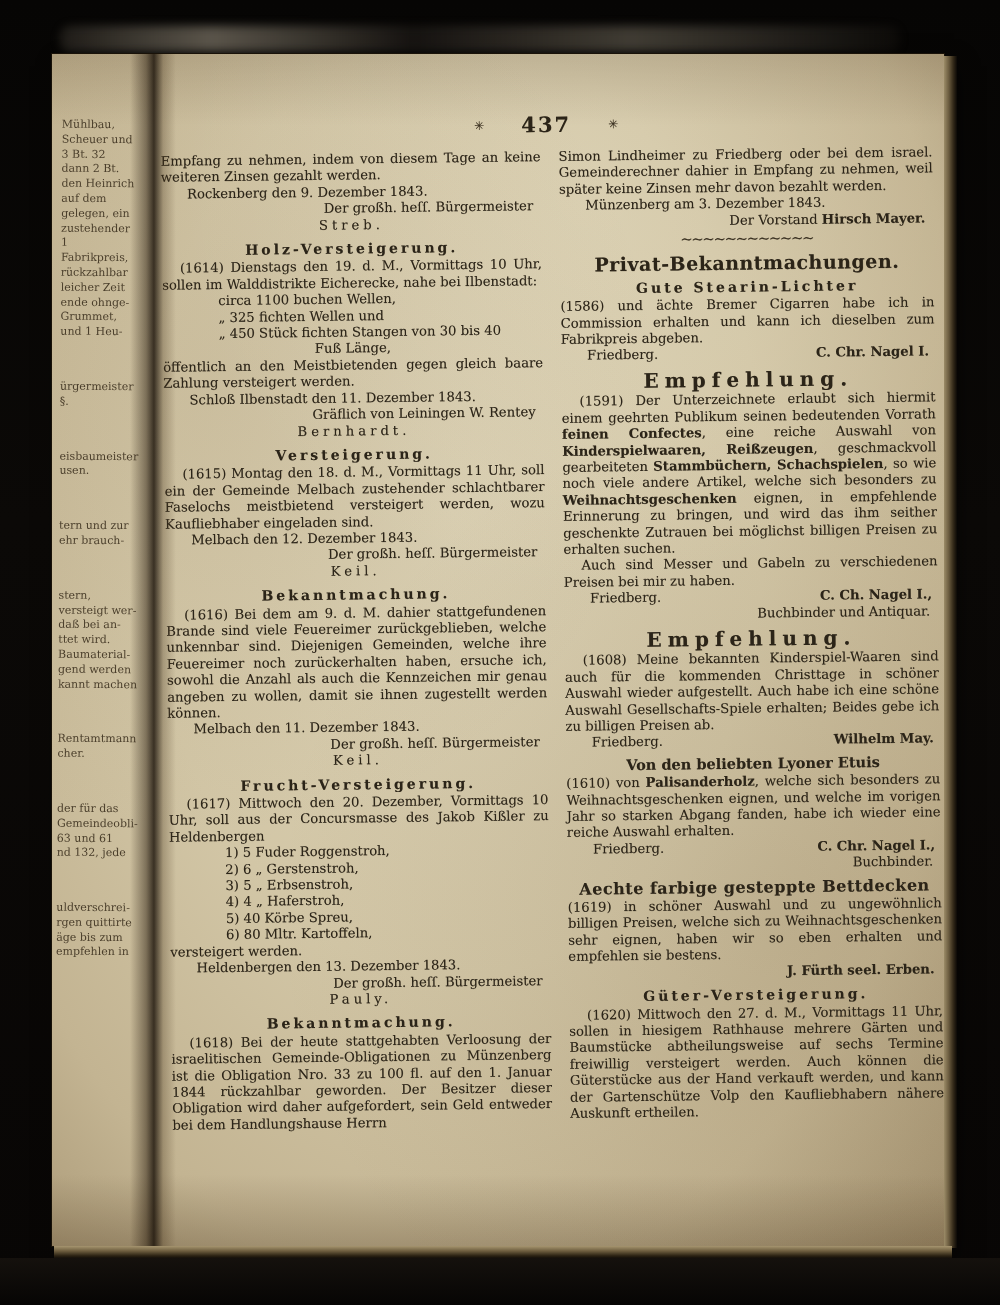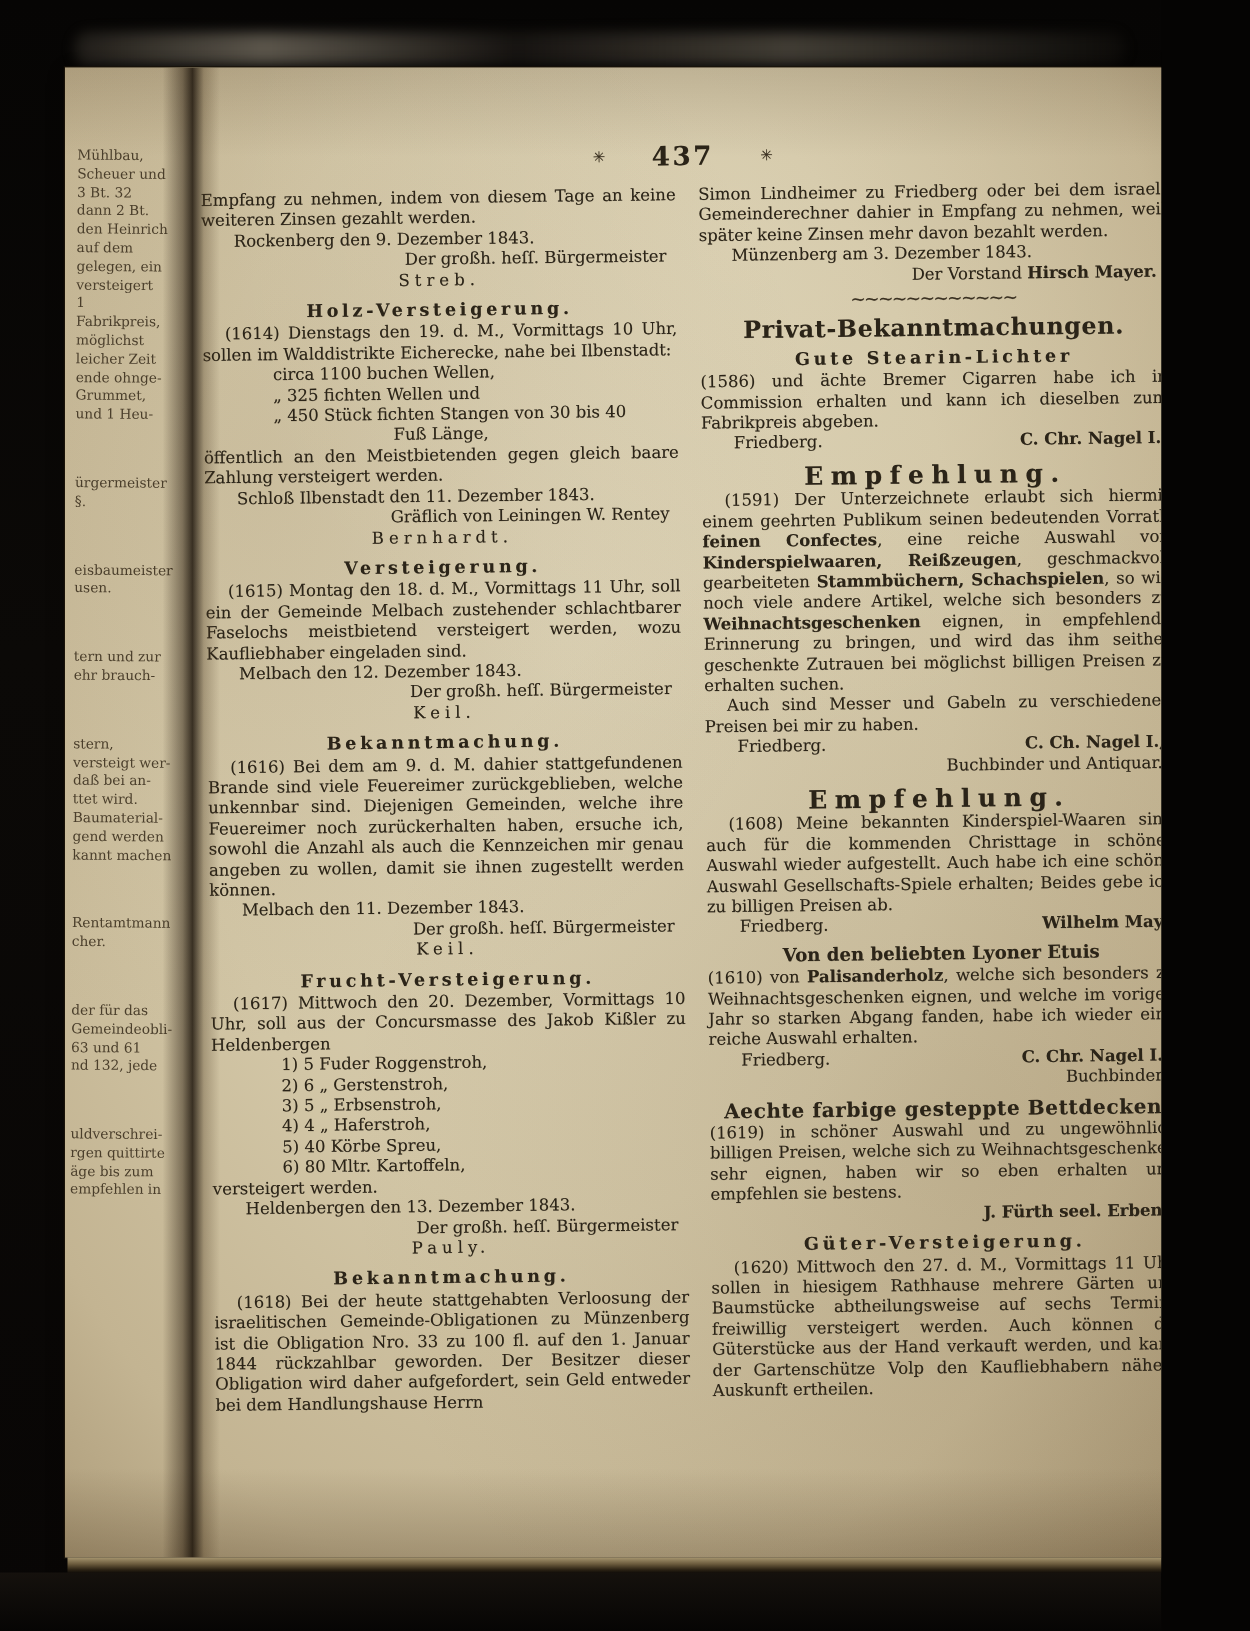--- a/index.html
+++ b/index.html
@@ -1,16 +1,16 @@
 <!DOCTYPE html>
 <html><head>
 <meta charset="utf-8">
 <style>
   html,body{margin:0;padding:0;background:#050403;}
-  .photo{position:relative;width:929px;height:1305px;overflow:hidden;
+  .photo{position:relative;width:1000px;height:1305px;overflow:hidden;
          background:linear-gradient(#060504,#0b0907 40%,#080605);
          font-family:"DejaVu Serif","Liberation Serif",serif;}
   .top-blur{position:absolute;left:60px;top:26px;width:840px;height:26px;border-radius:10px;
          background:linear-gradient(90deg,rgba(120,110,95,.22),rgba(175,165,145,.5) 18%,
            rgba(90,80,70,.2) 42%,rgba(160,150,130,.38) 68%,rgba(60,55,45,.12));
          filter:blur(5px);}
   .page{position:absolute;left:52px;top:54px;width:892px;height:1192px;overflow:hidden;
         background:radial-gradient(ellipse at 45% 38%,#dbd1b4 0%,#d2c6a6 45%,#c3b492 75%,#a3916f 100%);
         box-shadow:0 0 0 1px #191208, 10px 12px 22px rgba(0,0,0,.75);}
   .page::before{content:"";position:absolute;inset:0;pointer-events:none;
@@ -65,24 +65,24 @@
   <div class="page">
     <div class="margin-col">
         <div class="m-group">
           <div class="m-line">Mühlbau,</div>
           <div class="m-line">Scheuer und</div>
           <div class="m-line">3 Bt. 32</div>
           <div class="m-line">dann 2 Bt.</div>
           <div class="m-line">den Heinrich</div>
           <div class="m-line">auf dem</div>
           <div class="m-line">gelegen, ein</div>
-          <div class="m-line">versteigert</div>
+          <div class="m-line">zustehender</div>
           <div class="m-line">1</div>
           <div class="m-line">Fabrikpreis,</div>
-          <div class="m-line">möglichst</div>
+          <div class="m-line">rückzahlbar</div>
           <div class="m-line">leicher Zeit</div>
           <div class="m-line">ende ohnge-</div>
           <div class="m-line">Grummet,</div>
           <div class="m-line">und 1 Heu-</div>
         </div>
         <div class="m-group">
           <div class="m-line">ürgermeister</div>
           <div class="m-line">§.</div>
         </div>
         <div class="m-group">

